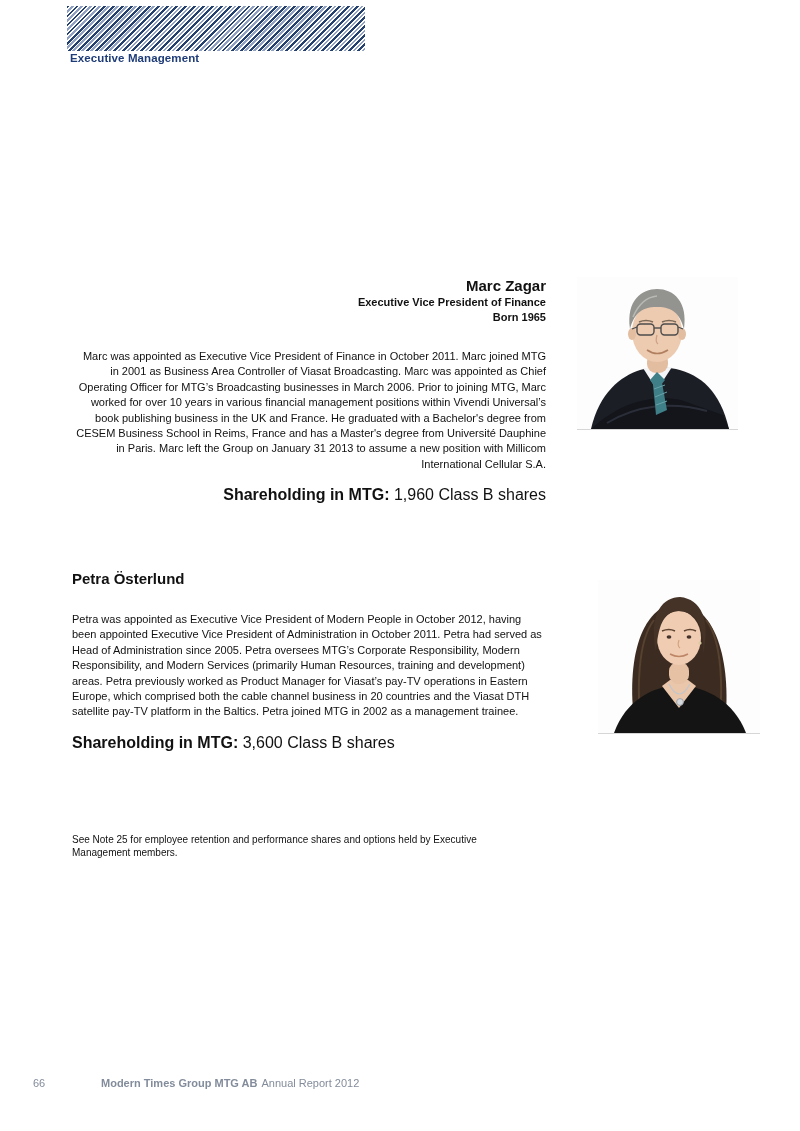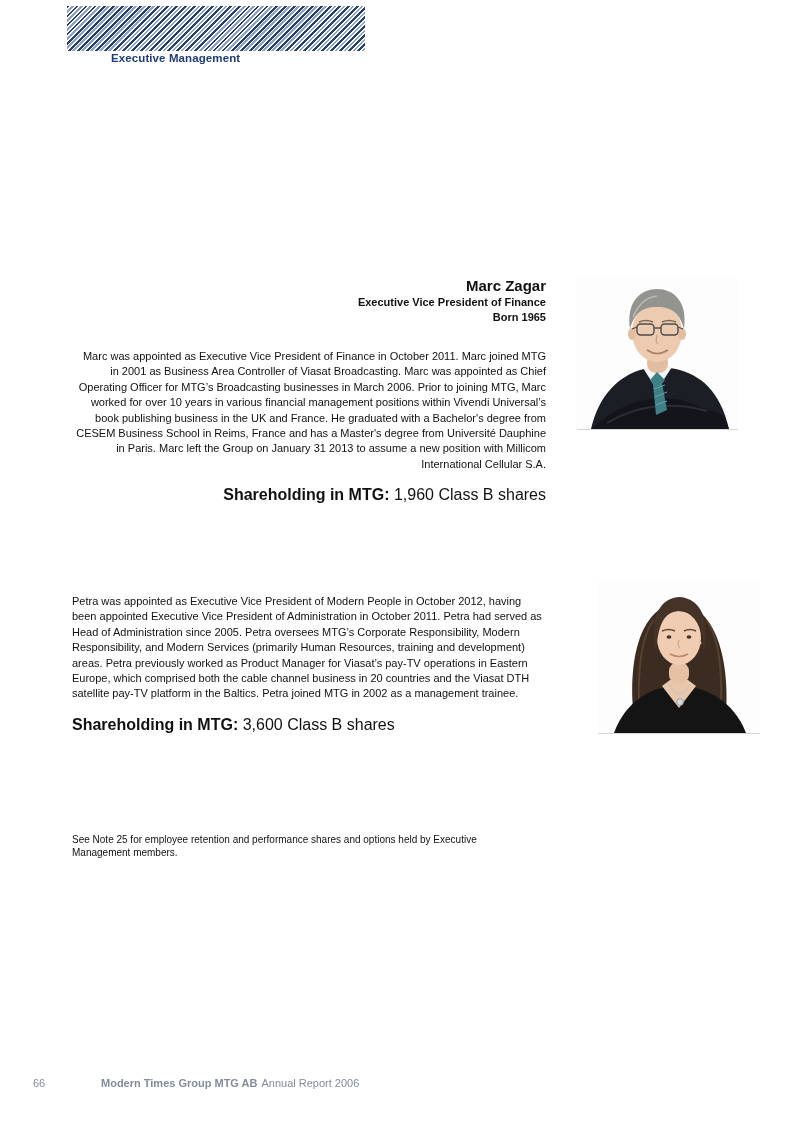--- a/index.html
+++ b/index.html
@@ -19,21 +19,20 @@
     background: repeating-linear-gradient(135deg,
       #23406f 0px, #23406f 2px,
       #ffffff 2px, #ffffff 3.2px,
       #8fa0c2 3.2px, #8fa0c2 5px,
       #ffffff 5px, #ffffff 6.4px);
   }
   .section-title {
     position: absolute; left: 70px; top: 52px;
     font-size: 11.5px; font-weight: bold; color: #1e3c78;
     letter-spacing: 0.1px;
-    margin-left: 41px;
   }
 
   
   .profile { position: absolute; left: 72px; width: 474px; }
   #profile-marc { top: 277px; text-align: right; }
   #profile-petra { top: 570px; }
   .name { font-size: 15px; font-weight: bold; line-height: 18px; margin: 0; }
   .role, .born { font-size: 11px; font-weight: bold; line-height: 15px; }
   .bio { margin-top: 24px; font-size: 11px; line-height: 15.4px; }
   .shareholding { margin-top: 15px; font-size: 16px; line-height: 15px; }
@@ -106,20 +105,21 @@
       <path d="M80 58 Q78 65 81 67" fill="none" stroke="#cfa285" stroke-width="1.3"></path>
       <path d="M70 73 Q80 80 91 73" fill="none" stroke="#b07f60" stroke-width="1.6"></path>
 
       <path d="M80 113 L73 103 L80 95 L88 103 Z" fill="#3f7f88"></path>
       <path d="M76 108 L79 138 L90 133 L85 106 Z" fill="#3f7f88"></path>
       <path d="M77 112 L88 108 M78 120 L90 115 M79 128 L90 124" stroke="#6aa3aa" stroke-width="1"></path>
     </svg>
   </div>
 
   <section class="profile" id="profile-petra">
+    <h2 class="name">Petra Österlund</h2>
     <div class="bio">Petra was appointed as Executive Vice President of Modern People in October 2012, having been appointed Executive Vice President of Administration in October 2011. Petra had served as Head of Administration since 2005. Petra oversees MTG’s Corporate Responsibility, Modern Responsibility, and Modern Services (primarily Human Resources, training and development) areas. Petra previously worked as Product Manager for Viasat’s pay-TV operations in Eastern Europe, which comprised both the cable channel business in 20 countries and the Viasat DTH satellite pay-TV platform in the Baltics. Petra joined MTG in 2002 as a management trainee.</div>
     <div class="shareholding"><span class="lbl">Shareholding in MTG:</span> <span>3,600 Class B shares</span></div>
   </section>
 
   <div class="photo" id="photo-petra" role="img" aria-label="Portrait photo of Petra Österlund">
     <svg viewBox="0 0 162 153">
       <rect width="162" height="153" fill="#fdfdfd"></rect>
 
       <path d="M38 153 C28 96 36 28 80 22 C124 28 134 96 126 153 Z" fill="#3c2b21"></path>
       <path d="M44 153 C38 110 40 60 56 40" fill="none" stroke="#57412f" stroke-width="2"></path>
@@ -145,15 +145,15 @@
 
       <circle cx="102" cy="63" r="1.6" fill="#d8c9a0"></circle>
 
       <path d="M71 104 Q81 124 92 104" fill="none" stroke="#c2c6cc" stroke-width="1.2"></path>
       <circle cx="82" cy="122" r="3.4" fill="#d6dade" stroke="#979da6" stroke-width="0.9"></circle>
     </svg>
   </div>
 
   <div class="note">See Note 25 for employee retention and performance shares and options held by Executive Management members.</div>
 
-  <div class="footer"><span class="num">66</span><span class="company">Modern Times Group MTG AB</span><span class="report">Annual Report 2006</span></div>
+  <div class="footer"><span class="num">66</span><span class="company">Modern Times Group MTG AB</span><span class="report">Annual Report 2012</span></div>
 
 </div>
 
 </body></html>

